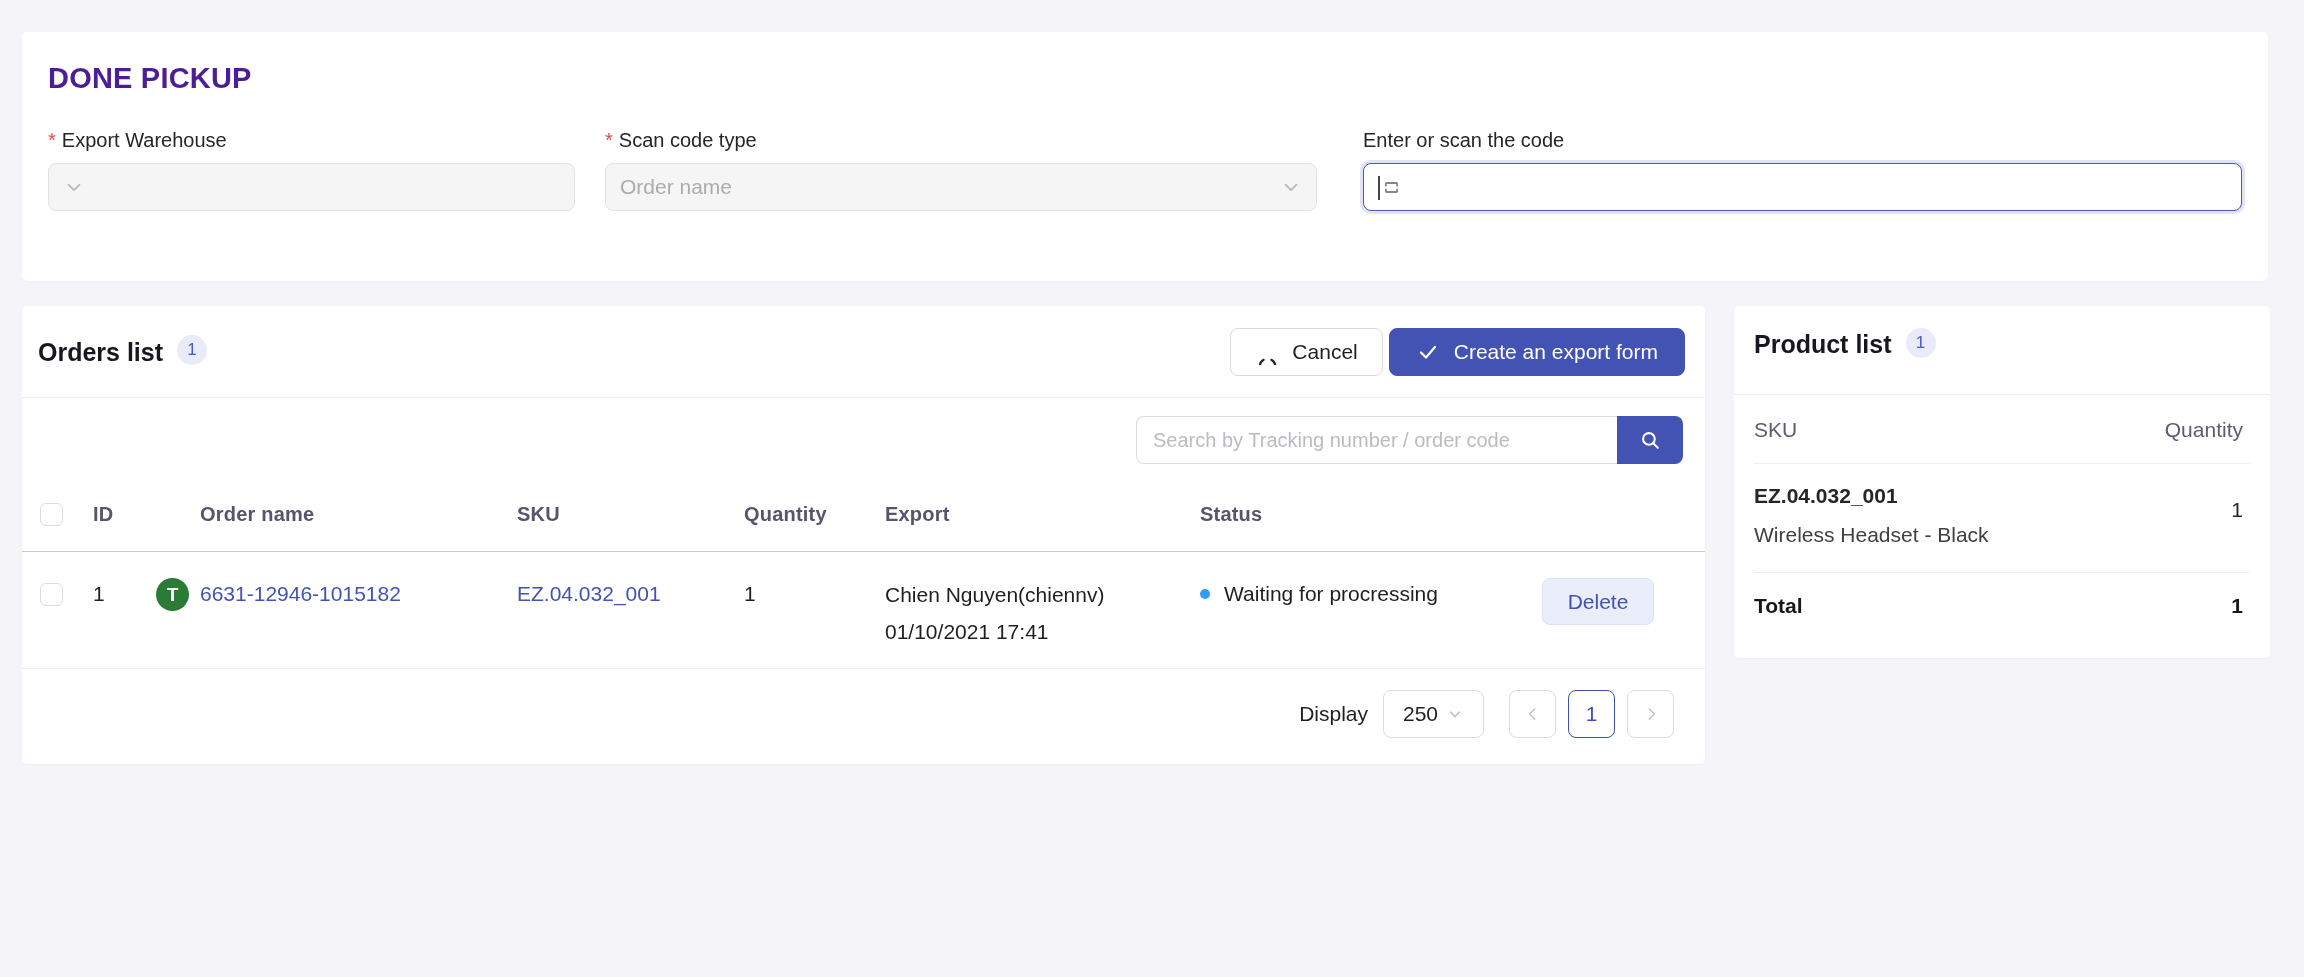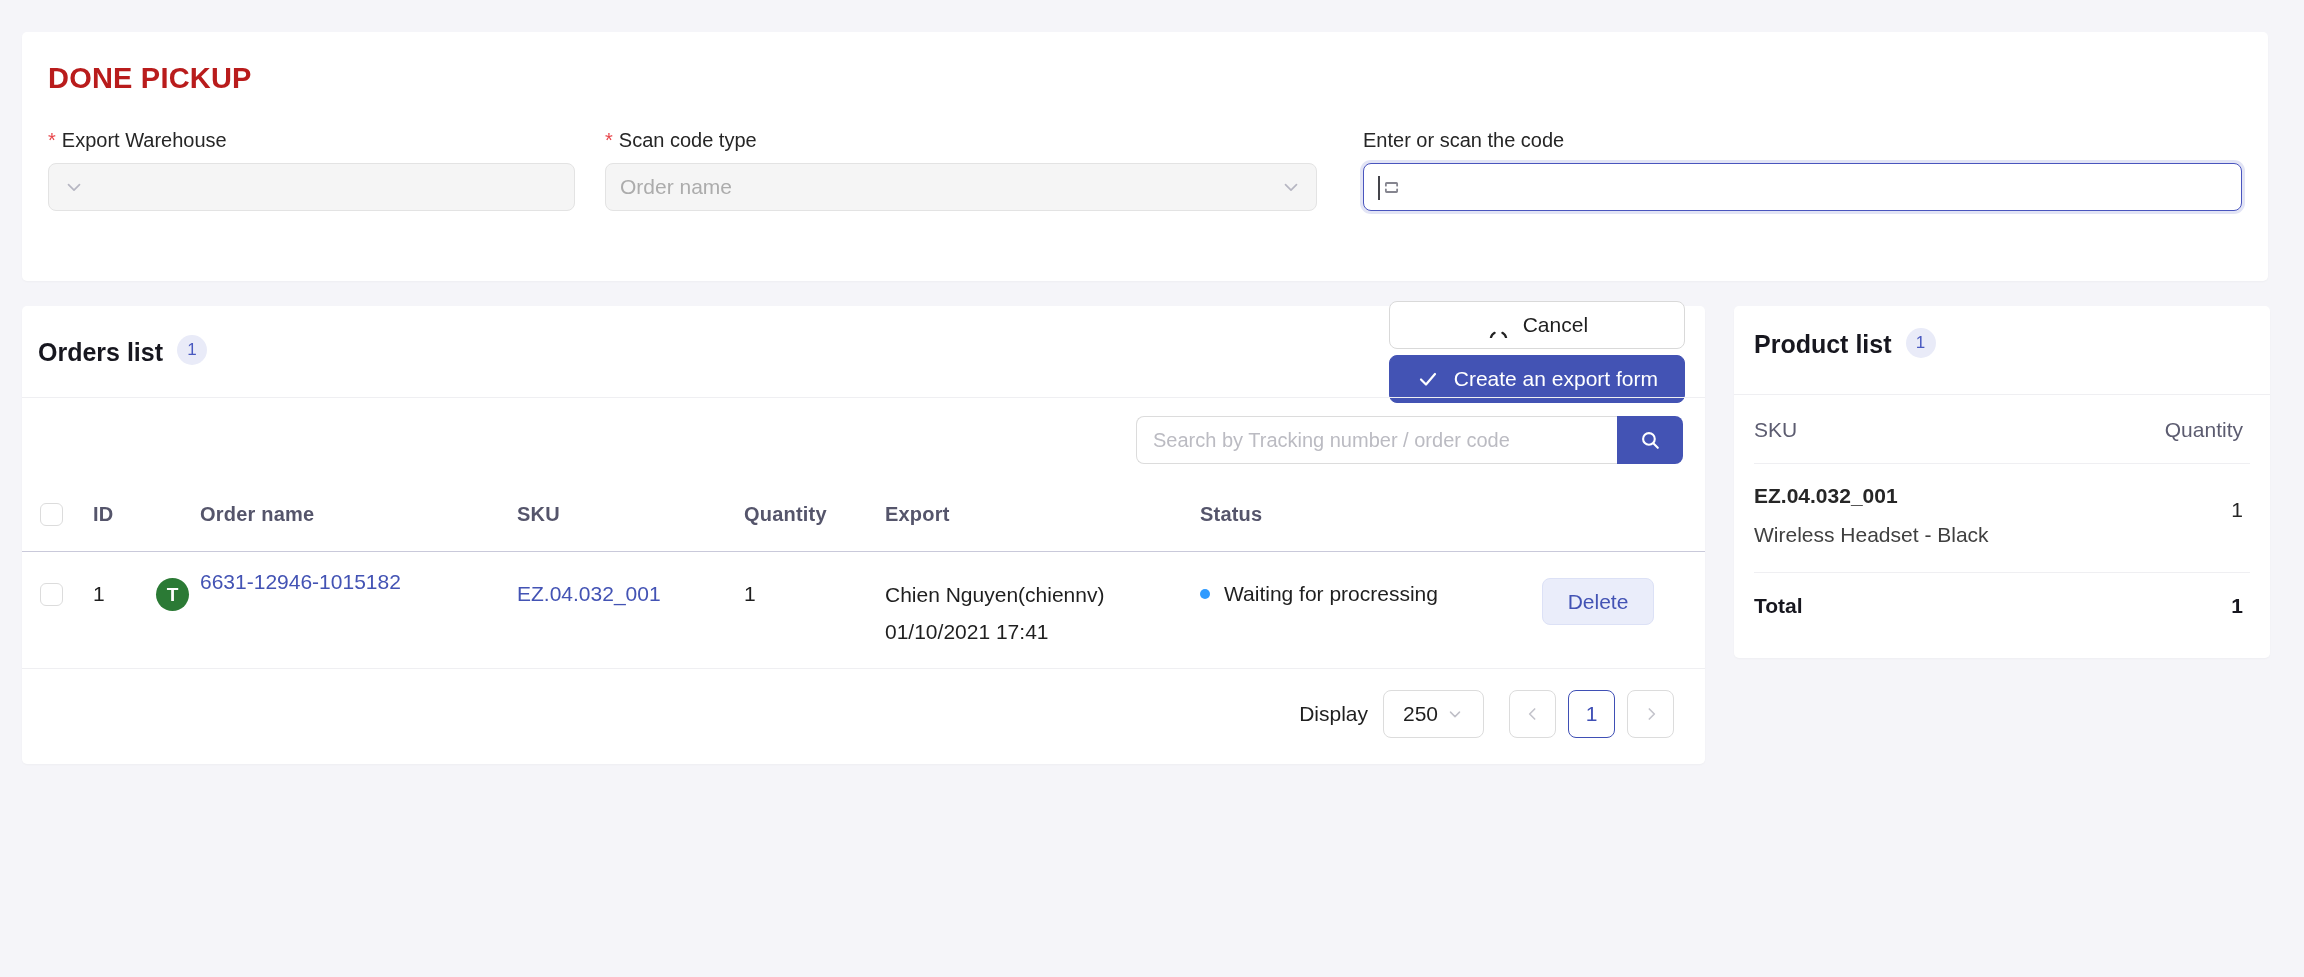--- a/index.html
+++ b/index.html
@@ -8,21 +8,21 @@
     background:#F5F5F9;
     font-family:"Liberation Sans","DejaVu Sans",sans-serif;
     color:#1F1F1F;
     position:relative;
     overflow:hidden;
   }
   .card { position:absolute; background:#FFFFFF; border-radius:5px; box-shadow:0 1px 2px rgba(20,20,40,.03); }
 
   
   .top-card { left:22px; top:32px; width:2246px; height:249px; padding:30px 26px 0 26px; }
-  .page-title { font-size:29px; font-weight:700; color:#b91c1c; letter-spacing:.2px; line-height:32px; }
+  .page-title { font-size:29px; font-weight:700; color:#4c1d95; letter-spacing:.2px; line-height:32px; }
   .form-row { display:flex; margin-top:34px; gap:30px; }
   .field { display:flex; flex-direction:column; }
   .field.f1 { width:527px; }
   .field.f2 { width:712px; }
   .field.f3 { flex:1;margin-left:16px; }
   .field-label { font-size:20px; color:#262626; line-height:24px; margin-bottom:11px; }
   .req { color:#E8474C; margin-right:6px; }
   .select {
     height:48px; background:#F5F5F5; border:1px solid #E3E3E3; border-radius:8px;
     display:flex; align-items:center; padding:0 14px; font-size:21px; color:#ACACAC;
@@ -43,21 +43,21 @@
   
   .orders-card { left:22px; top:306px; width:1683px; height:458px; }
   .orders-header { position:absolute; top:22px; left:16px; right:20px; height:48px; display:flex; align-items:center; }
   .section-title { font-size:25px; font-weight:700; color:#17171F; }
   .badge {
     width:30px; height:30px; border-radius:50%; background:#E9EBF8; color:#4959C0;
     font-size:17px; display:inline-flex; align-items:center; justify-content:center;
     margin-left:14px; margin-top:-4px;
   }
   .title-wrap { display:flex; align-items:center; }
-  .header-actions { margin-left:auto; display:flex; gap:6px;flex-direction:column; }
+  .header-actions { margin-left:auto; display:flex; gap:6px; }
   .btn { height:48px; border-radius:8px; font-size:21px; display:inline-flex; align-items:center; justify-content:center; cursor:pointer; font-family:inherit; }
   .btn-cancel { background:#fff; border:1px solid #D9D9D9; color:#1F1F1F; padding:0 24px; gap:12px; }
   .btn-create { background:#4353B4; border:1px solid #4353B4; color:#fff; padding:0 26px; gap:14px; }
   .hr { position:absolute; left:0; right:0; height:1px; background:#EFEFF2; }
   .hr-head { top:91px; }
   .search-group { position:absolute; top:110px; right:22px; display:flex; height:60px; }
   .search-input {
     width:481px; height:48px; border:1px solid #DCDCDC; border-right:none; border-radius:8px 0 0 8px;
     padding:0 16px; font-size:20px; color:#1F1F1F; outline:none; font-family:inherit;
   }
@@ -221,21 +221,21 @@
     <span class="th" style="left:722px">Quantity</span>
     <span class="th" style="left:863px">Export</span>
     <span class="th" style="left:1178px">Status</span>
   </div>
   <div class="hr hr-thead"></div>
 
   <div>
     <div class="checkbox row-check"></div>
     <span class="cell" style="left:71px; top:276px">1</span>
     <span class="avatar">T</span>
-    <a class="cell link" style="left:178px; top:264px">6631-12946-1015182</a>
+    <a class="cell link" style="left:178px; top:276px">6631-12946-1015182</a>
     <a class="cell link" style="left:495px; top:276px">EZ.04.032_001</a>
     <span class="cell" style="left:722px; top:276px">1</span>
     <div class="cell scanner-cell" style="left:863px; top:270px">
       <div>Chien Nguyen(chiennv)</div>
       <div>01/10/2021 17:41</div>
     </div>
     <div class="cell status-cell" style="left:1178px; top:276px">
       <span class="status-dot"></span>
       <span>Waiting for procressing</span>
     </div>

